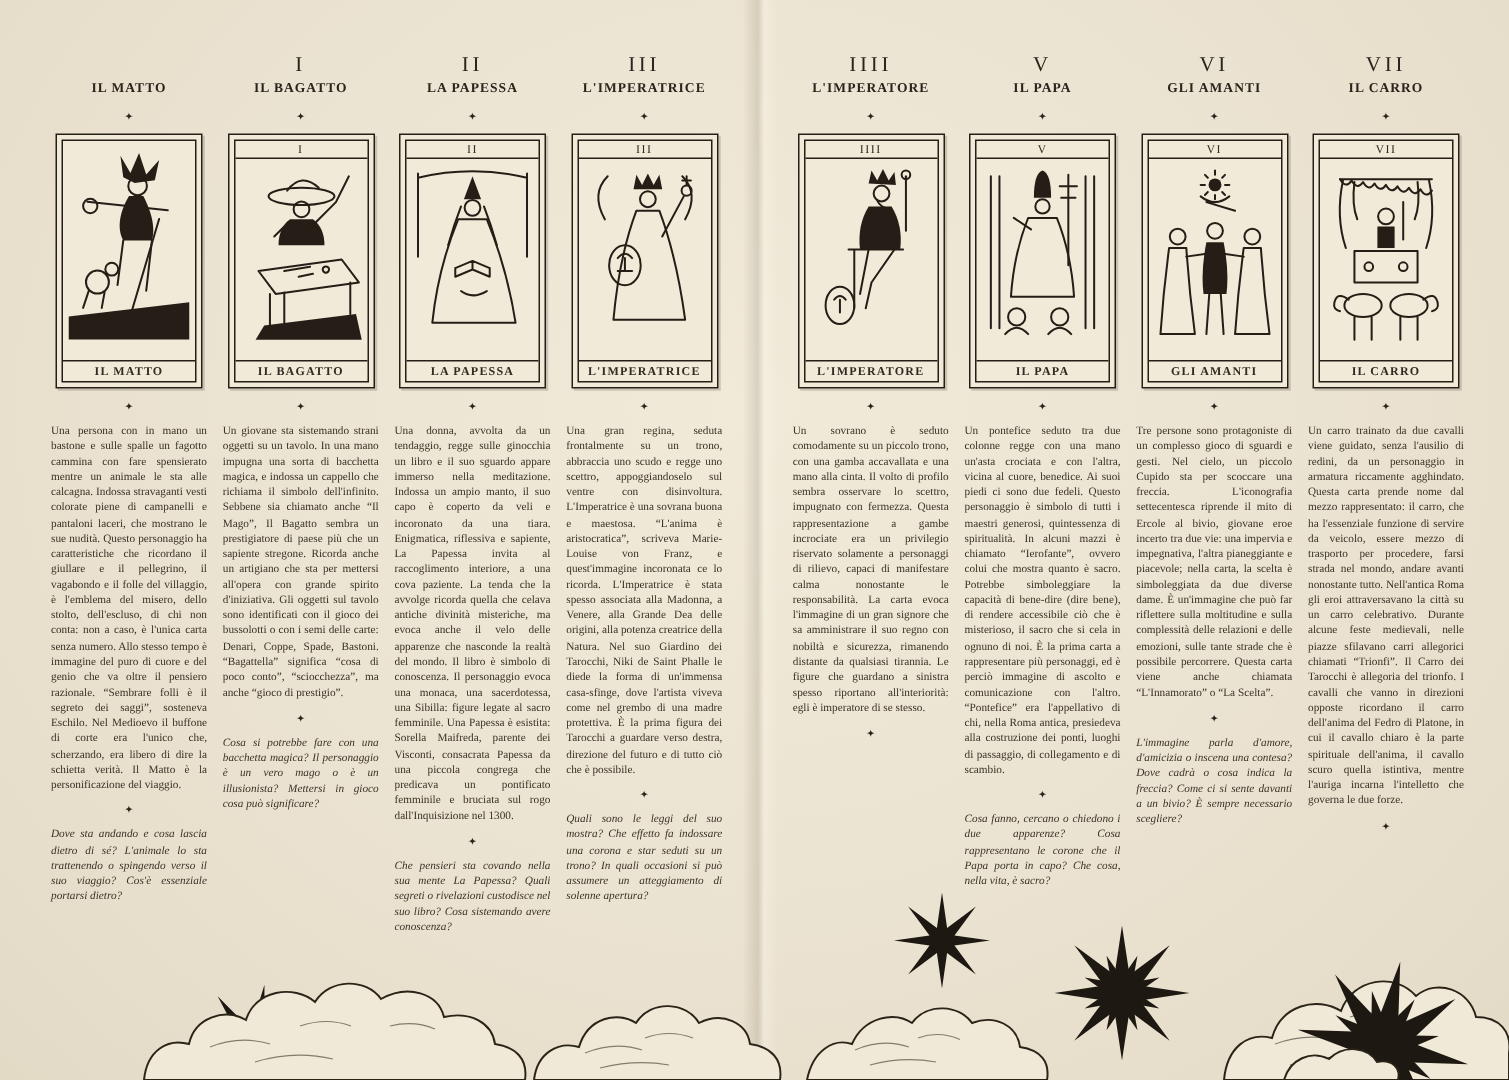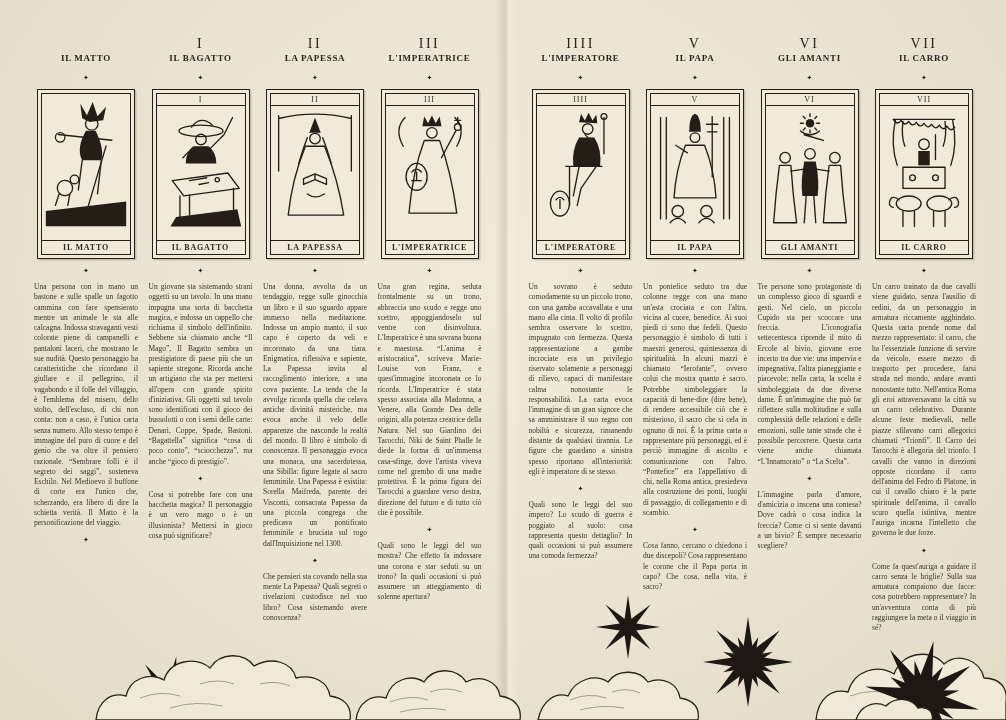--- a/index.html
+++ b/index.html
@@ -16,21 +16,21 @@
   .numeral{height:17px;font-size:14px;line-height:15px;text-align:center;letter-spacing:2.5px;color:#2b241c}
   .title{margin:0;font-size:9px;font-weight:bold;text-align:center;letter-spacing:.7px;height:13px;color:#2b241c}
   .sep{text-align:center;font-size:7px;margin:8px 0 7px;color:#2b241c}
   .card{width:98px;height:170px;margin:1px auto 0;border:1.5px solid #241e16;background:#f1ead9;padding:3px;box-sizing:border-box;box-shadow:1.5px 1.5px 0 rgba(40,30,10,.18)}
   .card-inner{height:100%;border:1px solid #241e16;display:flex;flex-direction:column;box-sizing:border-box}
   .card-num{font-size:8px;text-align:center;border-bottom:1px solid #241e16;line-height:11px;height:11px;letter-spacing:1px}
   .card-art{flex:1;overflow:hidden}
   .card-art svg{width:100%;height:100%;display:block}
   .card-banner{font-size:8px;text-align:center;border-top:1px solid #241e16;line-height:13px;height:13px;letter-spacing:.8px;font-weight:600}
   .body{font-size:7.5px;line-height:1.37;text-align:justify;margin:0;color:#3a3227}
-  .question{font-size:7.5px;line-height:1.37;text-align:justify;margin:0;color:#3a3227}
+  .question{font-size:7.5px;line-height:1.37;text-align:justify;font-style:italic;margin:0;color:#3a3227}
   .gutter{position:absolute;left:495px;top:0;width:24px;height:720px;z-index:3;
     background:linear-gradient(90deg,rgba(60,45,25,0) 0%,rgba(60,45,25,.13) 42%,rgba(252,249,240,.3) 60%,rgba(60,45,25,0) 100%)}
   .deco{position:absolute;left:0;bottom:0;width:1006px;height:140px;z-index:4;pointer-events:none}
   .ink{stroke:#241e16;stroke-width:1.4;fill:none;stroke-linecap:round;stroke-linejoin:round}
   .fill{fill:#241e16;stroke:none}
   .cloud{fill:#f0e9d7;stroke:#2a2318;stroke-width:1.3}
   .h{stroke:#2a2318;stroke-width:.7;fill:none;opacity:.55}
   .star{fill:#1d1811;stroke:none}
 </style>
 </head>
@@ -58,20 +58,21 @@
             <path class="ink" d="M18,98 L14,110 M29,99 L27,110"></path>
             <polygon class="fill" points="4,116 88,106 88,132 4,132"></polygon>
           </svg>
         </div>
         <figcaption class="card-banner">IL MATTO</figcaption>
       </div>
     </figure>
     <div class="sep">✦</div>
     <p class="body">Una persona con in mano un bastone e sulle spalle un fagotto cammina con fare spensierato mentre un animale le sta alle calcagna. Indossa stravaganti vesti colorate piene di campanelli e pantaloni laceri, che mostrano le sue nudità. Questo personaggio ha caratteristiche che ricordano il giullare e il pellegrino, il vagabondo e il folle del villaggio, è l'emblema del misero, dello stolto, dell'escluso, di chi non conta: non a caso, è l'unica carta senza numero. Allo stesso tempo è immagine del puro di cuore e del genio che va oltre il pensiero razionale. “Sembrare folli è il segreto dei saggi”, sosteneva Eschilo. Nel Medioevo il buffone di corte era l'unico che, scherzando, era libero di dire la schietta verità. Il Matto è la personificazione del viaggio.</p>
     <div class="sep">✦</div>
+    <p class="question">Dove sta andando e cosa lascia dietro di sé? L'animale lo sta trattenendo o spingendo verso il suo viaggio? Cos'è essenziale portarsi dietro?</p>
   </section>
 
   <section class="col">
     <div class="numeral">I</div>
     <h2 class="title">IL BAGATTO</h2>
     <div class="sep">✦</div>
     <figure class="card">
       <div class="card-inner">
         <div class="card-num">I</div>
         <div class="card-art">
@@ -176,21 +177,20 @@
             <ellipse class="ink" cx="24" cy="96" rx="10" ry="13" fill="#f1ead8"></ellipse>
             <path class="ink" d="M20,92 q4,-5 8,0 M24,92 v9"></path>
           </svg>
         </div>
         <figcaption class="card-banner">L'IMPERATORE</figcaption>
       </div>
     </figure>
     <div class="sep">✦</div>
     <p class="body">Un sovrano è seduto comodamente su un piccolo trono, con una gamba accavallata e una mano alla cinta. Il volto di profilo sembra osservare lo scettro, impugnato con fermezza. Questa rappresentazione a gambe incrociate era un privilegio riservato solamente a personaggi di rilievo, capaci di manifestare calma nonostante le responsabilità. La carta evoca l'immagine di un gran signore che sa amministrare il suo regno con nobiltà e sicurezza, rimanendo distante da qualsiasi tirannia. Le figure che guardano a sinistra spesso riportano all'interiorità: egli è imperatore di se stesso.</p>
     <div class="sep">✦</div>
-    <p class="question">Quali sono le leggi del suo impero? Lo scudo di guerra è poggiato al suolo: cosa rappresenta questo dettaglio? In quali occasioni si può assumere una comoda fermezza?</p>
   </section>
 
   <section class="col">
     <div class="numeral">V</div>
     <h2 class="title">IL PAPA</h2>
     <div class="sep">✦</div>
     <figure class="card">
       <div class="card-inner">
         <div class="card-num">V</div>
         <div class="card-art">
@@ -205,21 +205,21 @@
             <circle class="ink" cx="58" cy="104" r="6"></circle>
             <path class="ink" d="M20,116 q8,-9 16,0 M50,116 q8,-9 16,0"></path>
           </svg>
         </div>
         <figcaption class="card-banner">IL PAPA</figcaption>
       </div>
     </figure>
     <div class="sep">✦</div>
     <p class="body">Un pontefice seduto tra due colonne regge con una mano un'asta crociata e con l'altra, vicina al cuore, benedice. Ai suoi piedi ci sono due fedeli. Questo personaggio è simbolo di tutti i maestri generosi, quintessenza di spiritualità. In alcuni mazzi è chiamato “Ierofante”, ovvero colui che mostra quanto è sacro. Potrebbe simboleggiare la capacità di bene-dire (dire bene), di rendere accessibile ciò che è misterioso, il sacro che si cela in ognuno di noi. È la prima carta a rappresentare più personaggi, ed è perciò immagine di ascolto e comunicazione con l'altro. “Pontefice” era l'appellativo di chi, nella Roma antica, presiedeva alla costruzione dei ponti, luoghi di passaggio, di collegamento e di scambio.</p>
     <div class="sep">✦</div>
-    <p class="question">Cosa fanno, cercano o chiedono i due discepoli? Cosa rappresentano le corone che il Papa porta in capo? Che cosa, nella vita, è sacro?</p>
+    <p class="question">Cosa fanno, cercano o chiedono i due apparenze? Cosa rappresentano le corone che il Papa porta in capo? Che cosa, nella vita, è sacro?</p>
   </section>
 
   <section class="col">
     <div class="numeral">VI</div>
     <h2 class="title">GLI AMANTI</h2>
     <div class="sep">✦</div>
     <figure class="card">
       <div class="card-inner">
         <div class="card-num">VI</div>
         <div class="card-art">
@@ -269,21 +269,20 @@
             <ellipse class="ink" cx="62" cy="96" rx="13" ry="8"></ellipse>
             <path class="ink" d="M72,92 Q80,86 82,94 Q83,99 78,100 M56,104 V120 M68,104 V120"></path>
           </svg>
         </div>
         <figcaption class="card-banner">IL CARRO</figcaption>
       </div>
     </figure>
     <div class="sep">✦</div>
     <p class="body">Un carro trainato da due cavalli viene guidato, senza l'ausilio di redini, da un personaggio in armatura riccamente agghindato. Questa carta prende nome dal mezzo rappresentato: il carro, che ha l'essenziale funzione di servire da veicolo, essere mezzo di trasporto per procedere, farsi strada nel mondo, andare avanti nonostante tutto. Nell'antica Roma gli eroi attraversavano la città su un carro celebrativo. Durante alcune feste medievali, nelle piazze sfilavano carri allegorici chiamati “Trionfi”. Il Carro dei Tarocchi è allegoria del trionfo. I cavalli che vanno in direzioni opposte ricordano il carro dell'anima del Fedro di Platone, in cui il cavallo chiaro è la parte spirituale dell'anima, il cavallo scuro quella istintiva, mentre l'auriga incarna l'intelletto che governa le due forze.</p>
     <div class="sep">✦</div>
-    <p class="question">Come fa quest'auriga a guidare il carro senza le briglie? Sulla sua armatura compaiono due facce: cosa potrebbero rappresentare? In un'avventura conta di più raggiungere la meta o il viaggio in sé?</p>
   </section>
 
 </main>
 
 <div class="gutter"></div>
 
 <svg class="deco" viewBox="0 0 1006 140">
 
   <polygon class="star" points="211.5,124.3 180.3,124.2 194.9,151.8 172.9,129.6 163.7,159.5 163.8,128.3 136.2,142.9 158.4,120.9 128.5,111.7 159.7,111.8 145.1,84.2 167.1,106.4 176.3,76.5 176.2,107.7 203.8,93.1 181.6,115.1"></polygon>
 

